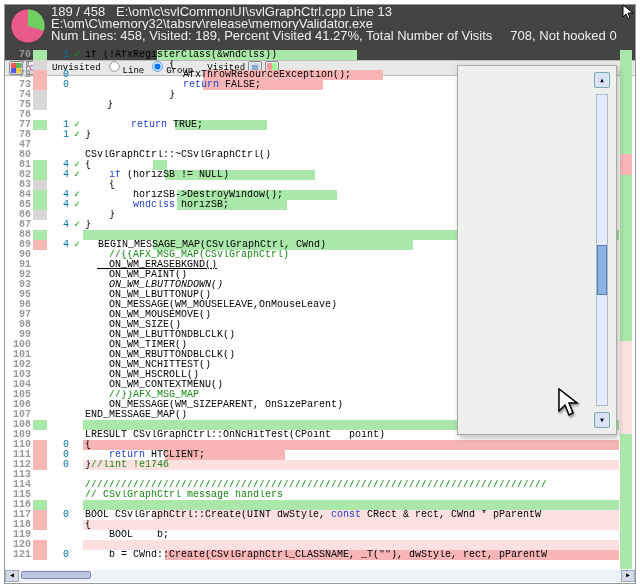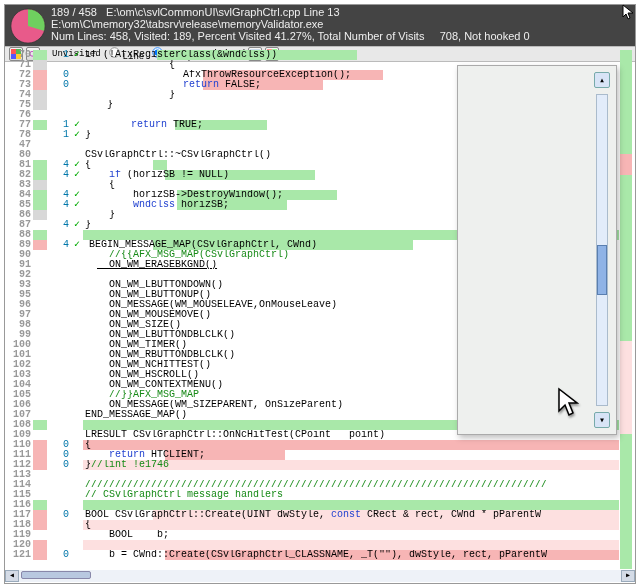--- a/index.html
+++ b/index.html
@@ -1,18 +1,18 @@
 <!DOCTYPE html>
 <html><head>
 <meta charset="utf-8">
 <style>
   * { margin:0; padding:0; box-sizing:border-box; }
   body { width:640px; height:588px; background:#fff; font-family:"Courier New",monospace; font-size:10px; overflow:hidden; position:relative; }
   .frame { position:absolute; left:4px; top:4px; right:4px; bottom:4px; border:1px solid #999; background:#fff; }
-  .header { background:#444; color:#eee; font-family:Verdana,Arial,sans-serif; font-size:11px; padding:1px 0 4px 46px; line-height:12px; position:relative; }
+  .header { background:#444; color:#eee; font-family:Verdana,Arial,sans-serif; font-size:13px; padding:1px 0 18px 46px; line-height:12px; position:relative; }
   .pie { position:absolute; left:4px; top:2px; width:38px; height:38px; }
   .header-line { white-space:nowrap; overflow:hidden; text-overflow:ellipsis; }
   .toolbar { background:#e8e8e8; height:16px; display:flex; align-items:center; gap:3px; padding:1px 4px; font-size:9px; border-top:1px solid #bbb; border-bottom:1px solid #bbb;}
   .tb-btn { width:14px; height:14px; border:1px solid #888; background:linear-gradient(#f8f8f8,#d8d8d8); border-radius:2px; display:flex; align-items:center; justify-content:center; cursor:pointer; }
   .radio { margin-left:4px; }
   .radio input { margin:0 2px 0 0; transform:scale(0.8);}
   .code-area { position:absolute; left:0; top:45px; right:16px; bottom:14px; overflow:hidden; }
   .line { display:flex; height:10px; line-height:10px; white-space:pre; }
   .gutter-ln { width:28px; text-align:right; padding-right:2px; color:#999; font-weight:bold;}
   .gutter-cov { width:14px; position:relative; }
@@ -103,25 +103,25 @@
       <div class="line"><div class="gutter-ln">47</div><div class="gutter-cov "></div><div class="gutter-count"></div><div class="tick"></div><div class="code-cell"><span class="code-text " style="padding-left: 0px; margin-left: 0px;"></span></div></div>
       <div class="line"><div class="gutter-ln">80</div><div class="gutter-cov "></div><div class="gutter-count"></div><div class="tick"></div><div class="code-cell"><span class="code-text txt-black" style="padding-left: 0px; margin-left: 0px;">CSvlGraphCtrl::~CSvlGraphCtrl()</span></div></div>
       <div class="line"><div class="gutter-ln">81</div><div class="gutter-cov c-green"></div><div class="gutter-count">4</div><div class="tick">✓</div><div class="code-cell"><div class="bg-full c-green" style="left: 70px; width: 14px;"></div><span class="code-text txt-black" style="padding-left: 0px; margin-left: 0px;">{</span></div></div>
       <div class="line"><div class="gutter-ln">82</div><div class="gutter-cov c-green"></div><div class="gutter-count">4</div><div class="tick">✓</div><div class="code-cell"><div class="bg-full c-green" style="left: 82px; width: 150px;"></div><span class="code-text txt-black" style="padding-left: 0px; margin-left: 12px;">  <span class="txt-blue">if</span> (horizSB != NULL)</span></div></div>
       <div class="line"><div class="gutter-ln">83</div><div class="gutter-cov c-grey"></div><div class="gutter-count"></div><div class="tick"></div><div class="code-cell"><span class="code-text txt-black" style="padding-left: 0px; margin-left: 12px;">  {</span></div></div>
       <div class="line"><div class="gutter-ln">84</div><div class="gutter-cov c-green"></div><div class="gutter-count">4</div><div class="tick">✓</div><div class="code-cell"><div class="bg-full c-green" style="left: 94px; width: 160px;"></div><span class="code-text txt-black" style="padding-left: 0px; margin-left: 24px;">    horizSB-&gt;DestroyWindow();</span></div></div>
       <div class="line"><div class="gutter-ln">85</div><div class="gutter-cov c-green"></div><div class="gutter-count">4</div><div class="tick">✓</div><div class="code-cell"><div class="bg-full c-green" style="left: 94px; width: 110px;"></div><span class="code-text txt-black" style="padding-left: 0px; margin-left: 24px;">    <span class="txt-blue">wndclss</span> horizSB;</span></div></div>
       <div class="line"><div class="gutter-ln">86</div><div class="gutter-cov c-grey"></div><div class="gutter-count"></div><div class="tick"></div><div class="code-cell"><span class="code-text txt-black" style="padding-left: 0px; margin-left: 12px;">  }</span></div></div>
       <div class="line"><div class="gutter-ln">87</div><div class="gutter-cov "></div><div class="gutter-count">4</div><div class="tick">✓</div><div class="code-cell"><span class="code-text txt-black" style="padding-left: 0px; margin-left: 0px;">}</span></div></div>
       <div class="line"><div class="gutter-ln">88</div><div class="gutter-cov c-green"></div><div class="gutter-count"></div><div class="tick"></div><div class="code-cell"><div class="bg-full c-green" style="left: 0px; width: 600px;"></div><span class="code-text " style="padding-left: 0px; margin-left: 0px;"></span></div></div>
-      <div class="line"><div class="gutter-ln">89</div><div class="gutter-cov c-red"></div><div class="gutter-count">4</div><div class="tick">✓</div><div class="code-cell"><div class="bg-full c-green" style="left: 70px; width: 260px;"></div><span class="code-text txt-black" style="padding-left: 0px; margin-left: 4px;">BEGIN_MESSAGE_MAP(CSvlGraphCtrl, CWnd)</span></div></div>
+      <div class="line"><div class="gutter-ln">89</div><div class="gutter-cov c-red"></div><div class="gutter-count">4</div><div class="tick">✓</div><div class="code-cell"><div class="bg-full c-green" style="left: 70px; width: 260px;"></div><span class="code-text txt-black" style="padding-left: 0px; margin-left: 13px;">BEGIN_MESSAGE_MAP(CSvlGraphCtrl, CWnd)</span></div></div>
       <div class="line"><div class="gutter-ln">90</div><div class="gutter-cov "></div><div class="gutter-count"></div><div class="tick"></div><div class="code-cell"><span class="code-text txt-green" style="padding-left: 0px; margin-left: 12px;">  //{{AFX_MSG_MAP(CSvlGraphCtrl)</span></div></div>
       <div class="line"><div class="gutter-ln">91</div><div class="gutter-cov "></div><div class="gutter-count"></div><div class="tick"></div><div class="code-cell"><span class="code-text txt-black" style="padding-left: 0px; margin-left: 12px; text-decoration: underline;">  ON_WM_ERASEBKGND()</span></div></div>
-      <div class="line"><div class="gutter-ln">92</div><div class="gutter-cov "></div><div class="gutter-count"></div><div class="tick"></div></div>
-      <div class="line"><div class="gutter-ln">93</div><div class="gutter-cov "></div><div class="gutter-count"></div><div class="tick"></div><div class="code-cell"><span class="code-text txt-black" style="padding-left: 0px; margin-left: 12px;">  ON_WM_LBUTTONDOWN()</span></div></div>
+      <div class="line"><div class="gutter-ln">92</div><div class="gutter-cov "></div><div class="gutter-count"></div><div class="tick"></div><div class="code-cell"><span class="code-text txt-black" style="padding-left: 0px; margin-left: 12px;">  ON_WM_PAINT()</span></div></div>
+      <div class="line"><div class="gutter-ln">93</div><div class="gutter-cov "></div><div class="gutter-count"></div><div class="tick"></div><div class="code-cell"><span class="code-text txt-black" style="padding-left: 0px; margin-left: 12px; font-style: italic;">  ON_WM_LBUTTONDOWN()</span></div></div>
       <div class="line"><div class="gutter-ln">95</div><div class="gutter-cov "></div><div class="gutter-count"></div><div class="tick"></div><div class="code-cell"><span class="code-text txt-black" style="padding-left: 0px; margin-left: 12px;">  ON_WM_LBUTTONUP()</span></div></div>
       <div class="line"><div class="gutter-ln">96</div><div class="gutter-cov "></div><div class="gutter-count"></div><div class="tick"></div><div class="code-cell"><span class="code-text txt-black" style="padding-left: 0px; margin-left: 12px;">  ON_MESSAGE(WM_MOUSELEAVE,OnMouseLeave)</span></div></div>
       <div class="line"><div class="gutter-ln">97</div><div class="gutter-cov "></div><div class="gutter-count"></div><div class="tick"></div><div class="code-cell"><span class="code-text txt-black" style="padding-left: 0px; margin-left: 12px;">  ON_WM_MOUSEMOVE()</span></div></div>
       <div class="line"><div class="gutter-ln">98</div><div class="gutter-cov "></div><div class="gutter-count"></div><div class="tick"></div><div class="code-cell"><span class="code-text txt-black" style="padding-left: 0px; margin-left: 12px;">  ON_WM_SIZE()</span></div></div>
       <div class="line"><div class="gutter-ln">99</div><div class="gutter-cov "></div><div class="gutter-count"></div><div class="tick"></div><div class="code-cell"><span class="code-text txt-black" style="padding-left: 0px; margin-left: 12px;">  ON_WM_LBUTTONDBLCLK()</span></div></div>
       <div class="line"><div class="gutter-ln">100</div><div class="gutter-cov "></div><div class="gutter-count"></div><div class="tick"></div><div class="code-cell"><span class="code-text txt-black" style="padding-left: 0px; margin-left: 12px;">  ON_WM_TIMER()</span></div></div>
       <div class="line"><div class="gutter-ln">101</div><div class="gutter-cov "></div><div class="gutter-count"></div><div class="tick"></div><div class="code-cell"><span class="code-text txt-black" style="padding-left: 0px; margin-left: 12px;">  ON_WM_RBUTTONDBLCLK()</span></div></div>
       <div class="line"><div class="gutter-ln">102</div><div class="gutter-cov "></div><div class="gutter-count"></div><div class="tick"></div><div class="code-cell"><span class="code-text txt-black" style="padding-left: 0px; margin-left: 12px;">  ON_WM_NCHITTEST()</span></div></div>
       <div class="line"><div class="gutter-ln">103</div><div class="gutter-cov "></div><div class="gutter-count"></div><div class="tick"></div><div class="code-cell"><span class="code-text txt-black" style="padding-left: 0px; margin-left: 12px;">  ON_WM_HSCROLL()</span></div></div>
       <div class="line"><div class="gutter-ln">104</div><div class="gutter-cov "></div><div class="gutter-count"></div><div class="tick"></div><div class="code-cell"><span class="code-text txt-black" style="padding-left: 0px; margin-left: 12px;">  ON_WM_CONTEXTMENU()</span></div></div>

